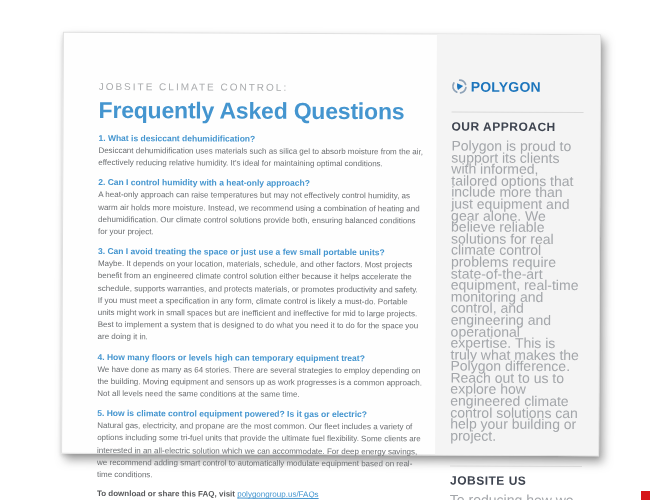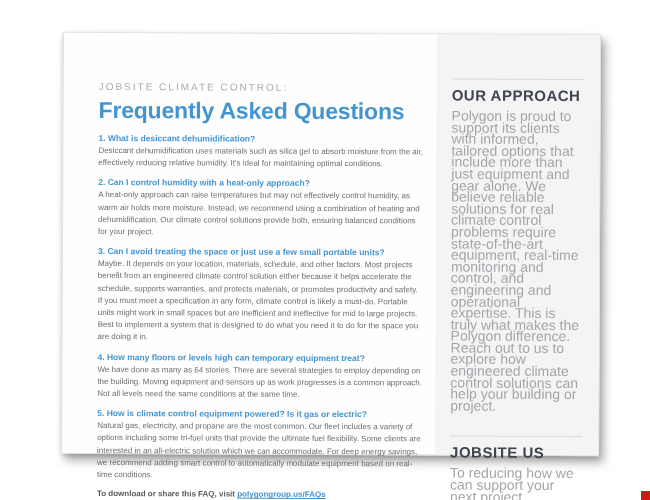--- a/index.html
+++ b/index.html
@@ -57,21 +57,21 @@
     margin-top: 7px;
     font-size: 8px;
   }
   .doc-footer .lead {
     font-weight: 700;
     color: #58595b;
     text-align: center;
   }
   .doc-footer a {
     color: var(--accent-blue, #4495cf);
-    font-weight: 700;
+    font-weight: 400;
     text-decoration: underline;
     cursor: pointer;
     text-align: right;
   }
 
   
   .sidebar {
     width: 163px;
     background: #f4f4f4;
     padding: 44px 16px 0 15px;
@@ -88,21 +88,21 @@
     font-weight: 800;
     color: var(--brand-blue, #1c75bc);
     letter-spacing: 0.2px;
   }
   .divider {
     border: none;
     border-top: 1px solid #d9d9d9;
     margin: 0 0 7px 0;
   }
   .side-heading {
-    font-size: 15px;
+    font-size: 12px;
     font-weight: 700;
     letter-spacing: 0.5px;
     color: #3e4450;
     margin-bottom: 7px;
   }
   .side-body {
     font-size: 14px;
     line-height: 11.6px;
     color: #a3a6aa;
   }
@@ -160,20 +160,33 @@
       <div class="faq-answer">Natural gas, electricity, and propane are the most common. Our fleet includes a variety of options including some tri-fuel units that provide the ultimate fuel flexibility. Some clients are interested in an all-electric solution which we can accommodate. For deep energy savings, we recommend adding smart control to automatically modulate equipment based on real-time conditions.</div>
     </div>
 
     <div class="doc-footer">
       <span class="lead">To download or share this FAQ, visit</span>
       <a>polygongroup.us/FAQs</a>
     </div>
   </div>
 
   <aside class="sidebar">
+    <div class="logo">
+      <span style="display:inline-flex;">
+        <svg viewBox="0 0 24 24" width="16" height="16" aria-hidden="true">
+          <g fill="none" stroke="#8fa3b8" stroke-width="2.6" stroke-linecap="round">
+            <path d="M12 2.5 A9.5 9.5 0 0 1 20.8 8.6"></path>
+            <path d="M21.3 13.6 A9.5 9.5 0 0 1 13.4 21.4"></path>
+            <path d="M7.6 20.4 A9.5 9.5 0 0 1 3.2 6.6"></path>
+          </g>
+          <path d="M8.2 7.2 L17.2 11.2 L9.6 17.2 Q7.4 14.4 8.2 7.2 Z" fill="#1c75bc"></path>
+        </svg>
+      </span>
+      <span class="logo-text">POLYGON</span>
+    </div>
 
     <hr class="divider">
     <section class="approach">
       <h2 class="side-heading">OUR APPROACH</h2>
       <p class="side-body">Polygon is proud to support its clients with informed, tailored options that include more than just equipment and gear alone. We believe reliable solutions for real climate control problems require state-of-the-art equipment, real-time monitoring and control, and engineering and operational expertise. This is truly what makes the Polygon difference. Reach out to us to explore how engineered climate control solutions can help your building or project.</p>
     </section>
 
     <hr class="divider contact-divider">
     <section class="contact">
       <h2 class="side-heading">JOBSITE US</h2>

